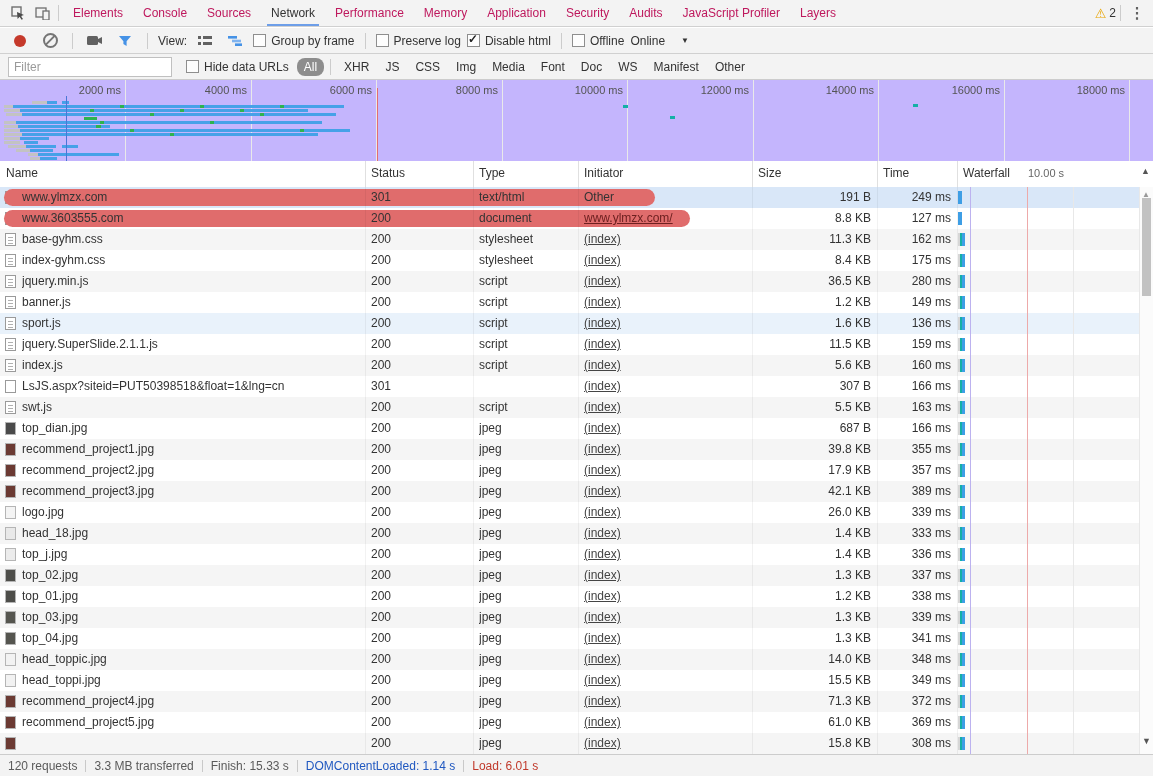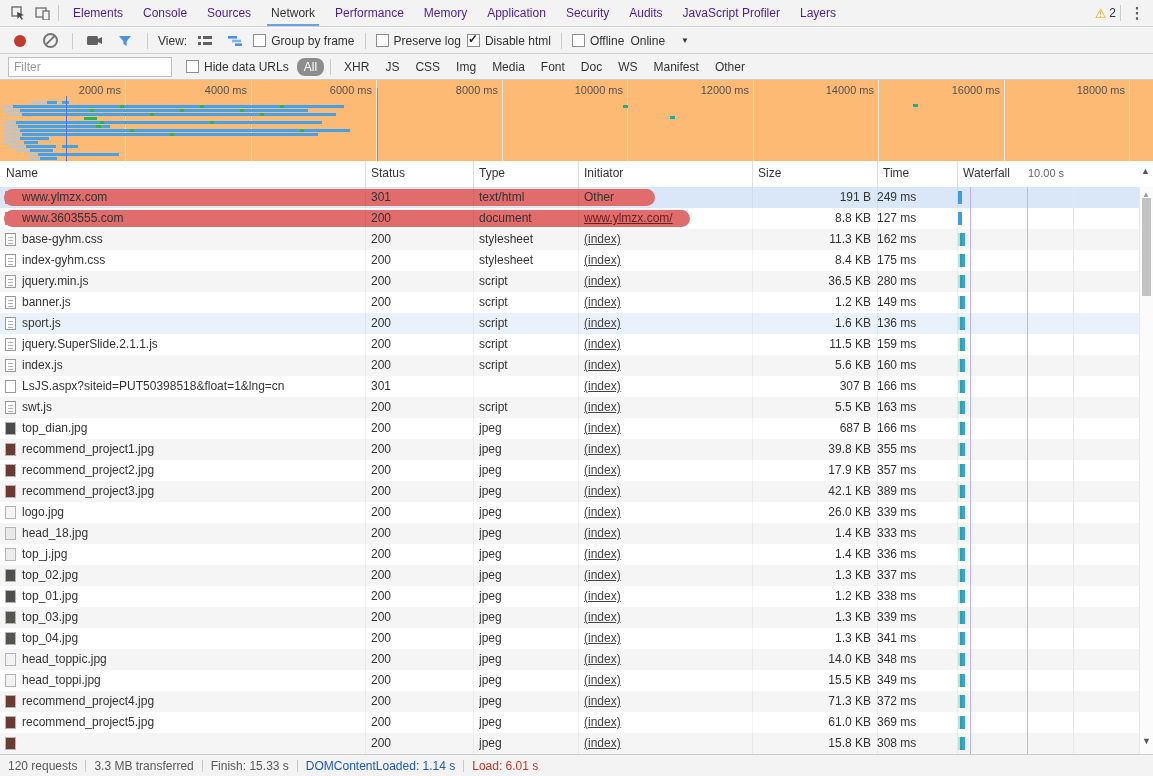--- a/index.html
+++ b/index.html
@@ -2,21 +2,21 @@
 <html><head>
 <meta charset="utf-8">
 <style>
   html,body{margin:0;padding:0;background:#fff;}
   #app{position:relative;width:1153px;height:776px;font-family:"Liberation Sans",sans-serif;font-size:12px;color:#333;overflow:hidden;background:#fff;}
   .bar{box-sizing:border-box;position:absolute;left:0;right:0;background:#f3f3f3;display:flex;align-items:center;}
   
   #tabbar{top:0;height:27px;border-bottom:1px solid #d0d0d0;padding-left:6px;}
   .icon-btn{width:24px;height:22px;display:flex;align-items:center;justify-content:center;cursor:pointer;}
   .vsep{width:1px;height:16px;background:#ccc;margin:0 4px;}
-  .tab{padding:0 10px;line-height:26px;color:#4c1d95;cursor:pointer;position:relative;white-space:nowrap;}
+  .tab{padding:0 10px;line-height:26px;color:#be185d;cursor:pointer;position:relative;white-space:nowrap;}
   .tab.sel{color:#333;}
   .tab.sel::after{content:"";position:absolute;left:6px;right:6px;bottom:0;height:2px;background:#6d9ee8;}
   #tabbar .right{margin-left:auto;display:flex;align-items:center;padding-right:4px;}
   .warn-badge{display:flex;align-items:center;gap:3px;cursor:pointer;color:#333;}
   .warn-tri{color:#e8a400;font-size:13px;line-height:1;}
   .kebab{font-size:15px;color:#616161;letter-spacing:0;font-weight:bold;}
   
   #nettools{top:28px;height:26px;border-bottom:1px solid #d0d0d0;padding-left:8px;gap:6px;}
   .rec-dot{width:12px;height:12px;border-radius:50%;background:#c5392b;cursor:pointer;}
   .clear-ic{width:11px;height:11px;border:2px solid #757575;border-radius:50%;position:relative;cursor:pointer;}
@@ -27,42 +27,42 @@
   .cb-group{display:flex;align-items:center;gap:5px;}
   .dd-arrow{font-size:8px;color:#333;margin-left:10px;cursor:pointer;}
   
   #filterbar{top:54px;height:26px;border-bottom:1px solid #ccc;padding-left:8px;gap:8px;background:#f3f3f3;}
   #filter-input{width:152px;height:16px;border:1px solid #c0c0c0;background:#fff;font-family:inherit;font-size:12px;padding:1px 5px;color:#333;}
   #filter-input::placeholder{color:#9a9a9a;}
   .chip{padding:2px 7px;border-radius:8px;color:#333;cursor:pointer;white-space:nowrap;}
   .chip.sel{background:#8d8d8d;color:#fff;}
   .chips{display:flex;align-items:center;gap:2px;}
   
-  #overview{top:80px;height:81px;left:0;right:0;position:absolute;background:#fdba74;border-bottom:1px solid #ccc;overflow:hidden;}
+  #overview{top:80px;height:81px;left:0;right:0;position:absolute;background:#c4b5fd;border-bottom:1px solid #ccc;overflow:hidden;}
   .gridline{position:absolute;top:0;bottom:0;width:1px;background:#e9e9e9;}
   .ticklab{position:absolute;top:4px;font-size:11px;color:#545454;transform:translateX(-100%);white-space:nowrap;}
   .tlbar{position:absolute;height:3px;}
   .tl-g{background:#c3c3c3;} .tl-b{background:#46a1e8;} .tl-gr{background:#2db34f;} .tl-t{background:#14b0a6;}
   .vline{position:absolute;width:1px;}
   
   #thead{top:161px;height:26px;left:0;right:0;position:absolute;background:#fff;border-bottom:1px solid #ccc;}
   #thead .hcell{position:absolute;top:0;line-height:25px;color:#333;}
   .colline{position:absolute;top:0;bottom:0;width:1px;background:#e0e0e0;}
   #tbody{top:187px;left:0;right:0;height:567px;position:absolute;overflow:hidden;background:#fff;}
   .row{position:absolute;left:0;right:0;height:21px;}
   .row.stripe{background:#f5f5f5;}
   .row.selected{background:#d9e7f8;}
   .row.hover{background:#e9f2fb;}
   .cell{position:absolute;top:0;line-height:21px;white-space:nowrap;overflow:hidden;z-index:3;}
   .c-name{left:22px;width:338px;}
   .c-status{left:371px;width:96px;}
   .c-type{left:479px;width:95px;}
   .c-init{left:584px;width:163px;}
   .c-size{left:752px;width:119px;text-align:right;}
-  .c-time{left:877px;width:74px;}
+  .c-time{left:877px;width:74px;text-align:right;}
   .init-link{text-decoration:underline;color:#444;cursor:pointer;}
   .init-link.on-red{color:#6d2020;}
   .capsule{position:absolute;left:4px;top:2px;height:17px;background:#e06c6c;border-radius:9px;z-index:2;}
   .ric{position:absolute;left:5px;top:4px;width:11px;height:13px;z-index:1;}
   .icon-doc{background:#fff;border:1px solid #9a9a9a;box-sizing:border-box;}
   .icon-doc.lines::after{content:"";position:absolute;left:2px;right:2px;top:3px;height:8px;
     background:repeating-linear-gradient(to bottom,#b0b0b0 0 1px,transparent 1px 3px);}
   .icon-img{border:1px solid #b5b5b5;box-sizing:border-box;}
   .wfseg{position:absolute;top:4px;height:13px;z-index:3;}
   .bodyline{position:absolute;top:0;bottom:0;width:1px;z-index:4;pointer-events:none;}

